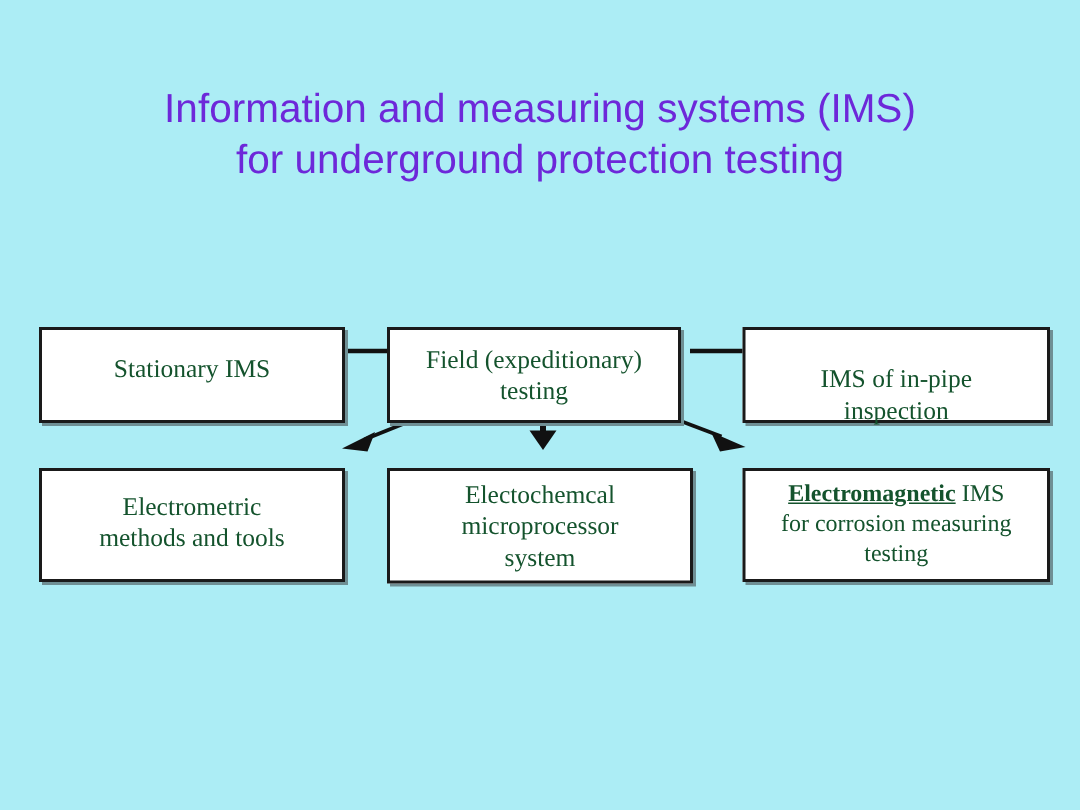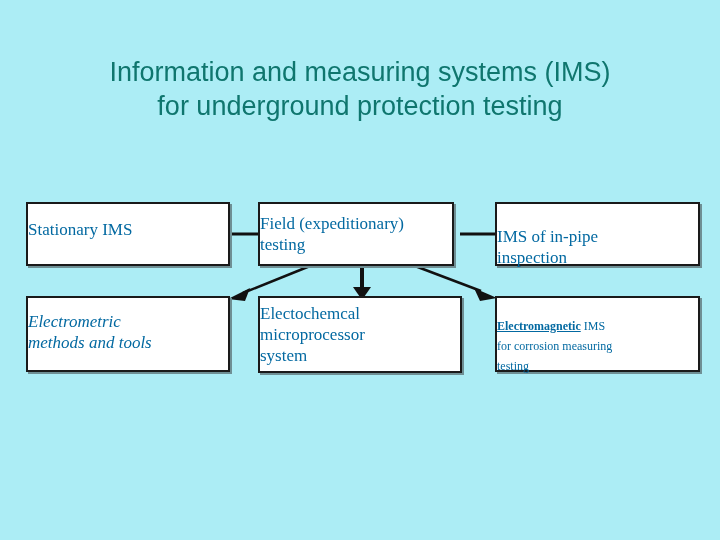--- a/index.html
+++ b/index.html
@@ -21,34 +21,36 @@
   }
   #title {
     position: absolute;
     left: 30px;
     top: 55px;
     width: 660px;
     text-align: center;
     font-family: "Liberation Sans", sans-serif;
     font-size: 27px;
     line-height: 34px;
-    color: #0f766e;
+    color: #6d28d9;
     letter-spacing: 0px;
   }
   #title .tline { display: block; }
 
   .node {
     position: absolute;
     background: #ffffff;
     border: 2px solid #1a1a1a;
     box-sizing: border-box;
     box-shadow: 2px 2px 0 #6f8f94;
     font-family: "Liberation Serif", serif;
-    color: #0369a1;
+    color: #14532d;
+    text-align: center;
     display: block;
+    margin-top: 16px;
   }
   .node .txt {
     display: block;
     position: absolute;
     left: 0;
     right: 0;
     font-size: 17px;
     line-height: 21px;
     white-space: pre-line;
   }
@@ -58,27 +60,27 @@
   #n-stationary .txt { top: 15px; }
 
   #n-field      { left: 258px; top: 202px; width: 196px; height: 64px; padding-left: 40px; }
   #n-field .txt { top: 9px; }
 
   #n-inpipe     { left: 495px; top: 202px; width: 205px; height: 64px; }
   #n-inpipe .txt { top: 22px; }
 
   
   #n-electrometric { left: 26px;  top: 296px; width: 204px; height: 76px; }
-  #n-electrometric .txt { top: 13px; font-style: italic; }
+  #n-electrometric .txt { top: 13px; }
 
   #n-electrochem   { left: 258px; top: 296px; width: 204px; height: 77px; }
   #n-electrochem .txt { top: 5px; }
 
   #n-electromag    { left: 495px; top: 296px; width: 205px; height: 76px; }
-  #n-electromag .txt { top: 18px; font-size: 12px; line-height: 20px; }
+  #n-electromag .txt { top: 6px; font-size: 16px; line-height: 20px; }
   #n-electromag .em-bold {
     font-weight: bold;
     text-decoration: underline;
   }
 
   #links {
     position: absolute;
     left: 0;
     top: 0;
     width: 720px;

